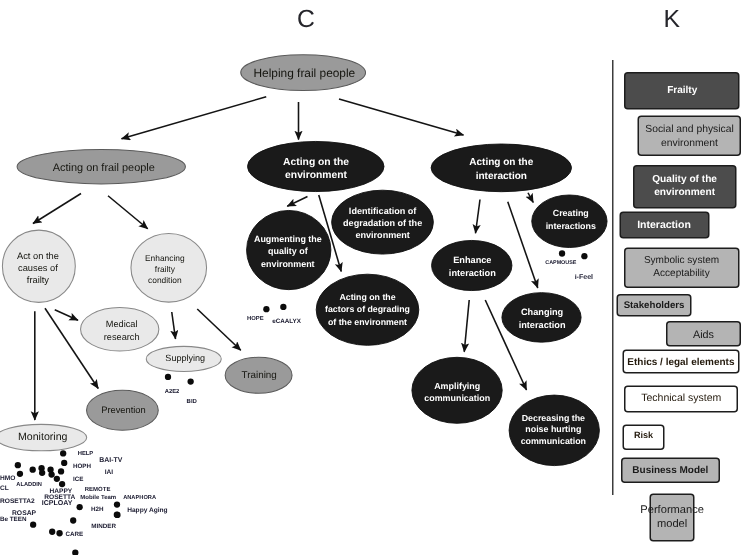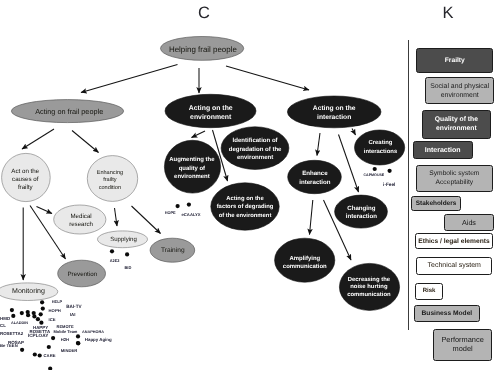--- a/index.html
+++ b/index.html
@@ -230,17 +230,17 @@
       </div>
       <div class="kbox white" style="left: 416.2px; top: 257.2px; width: 76px; height: 17.6px; font-size: 7.03px; line-height: 9px;">
         <span>Technical system</span>
       </div>
       <div class="kbox white" style="left: 414.9px; top: 283.3px; width: 28.3px; height: 16.8px; font-size: 6.06px; line-height: 9px; font-weight: bold;">
         <span>Risk</span>
       </div>
       <div class="kbox grey" style="left: 413.5px; top: 305.4px; width: 66.8px; height: 16.4px; font-size: 6.66px; line-height: 9px; font-weight: bold;">
         <span>Business Model</span>
       </div>
-      <div class="kbox grey" style="left: 433.1px; top: 329.1px; width: 59px; height: 32.3px; font-size: 7.42px; line-height: 8.8px;">
+      <div class="kbox grey" style="left: 433.1px; top: 329.1px; width: 30px; height: 32.3px; font-size: 7.42px; line-height: 8.8px;">
         <span>Performance<br>model</span>
       </div>
     </div>
 </div>
 
 </body></html>

